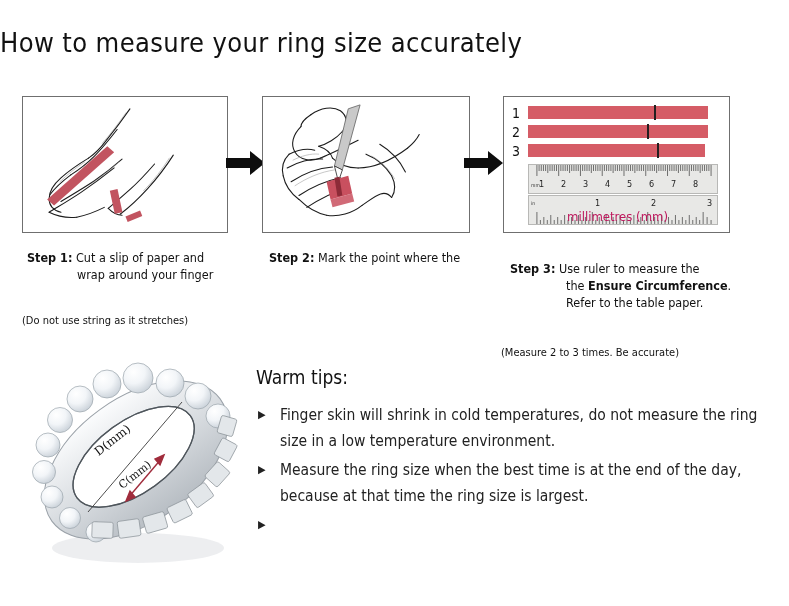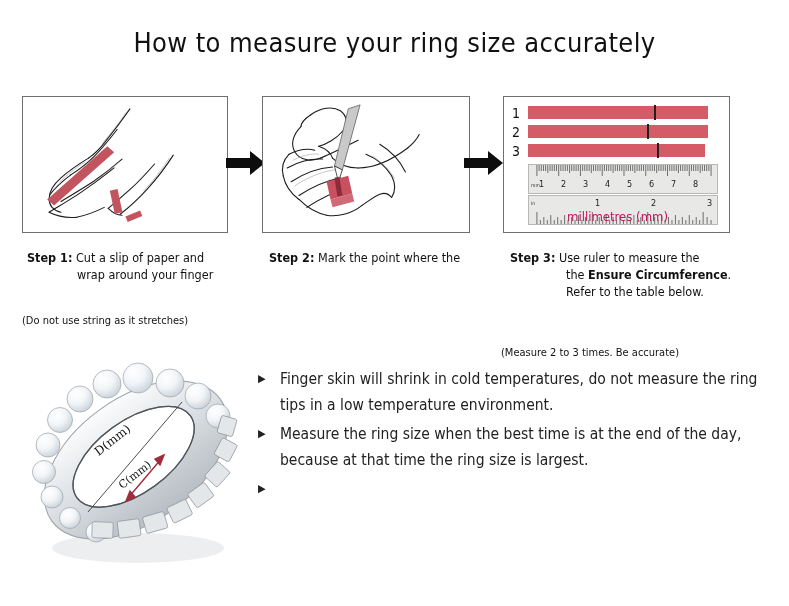--- a/index.html
+++ b/index.html
@@ -15,21 +15,20 @@
     font-family: "DejaVu Sans Condensed", "Liberation Sans", sans-serif;
     color: #1a1a1a;
   }
 
   
   .page-title {
     position: absolute;
     left: 0;
     top: 27px;
     width: 789px;
-    text-align: center;
     font-size: 27px;
     letter-spacing: 0.4px;
     color: #111;
     font-family: "DejaVu Sans Condensed", "DejaVu Sans", sans-serif;
     white-space: nowrap;
   }
 
   
   .steps-row { position: absolute; left: 0; top: 0; width: 789px; height: 340px; }
 
@@ -60,21 +59,21 @@
     position: absolute;
     font-size: 12.5px;
     line-height: 17px;
     color: #111;
     font-family: "DejaVu Sans Condensed", "DejaVu Sans", sans-serif;
     margin-left: 9px;
   }
   .caption .lbl { font-weight: bold; }
   .cap-1 { left: 18px;  top: 249px; width: 235px; }
   .cap-2 { left: 260px; top: 249px; width: 235px; }
-  .cap-3 { left: 501px; top: 249px; width: 250px; }
+  .cap-3 { left: 501px; top: 260px; width: 250px; }
   .cap-line { display: block; }
   .cap-indent { padding-left: 50px; }
   .cap-indent3 { padding-left: 56px; }
   .cap-b { font-weight: bold; }
 
   .note {
     position: absolute;
     font-size: 11px;
     color: #111;
     font-family: "DejaVu Sans Condensed", "DejaVu Sans", sans-serif;
@@ -513,21 +512,21 @@
 </div>
 
 <div class="caption cap-3">
   <span class="cap-line">
     <span class="lbl">Step 3:</span>
     <span>Use ruler to measure the</span>
   </span>
   <span class="cap-line cap-indent3">
     <span>the </span><span class="cap-b">Ensure Circumference</span><span>.</span>
   </span>
-  <span class="cap-line cap-indent3">Refer to the table below.</span>
+  <span class="cap-line cap-indent3">Refer to the table paper.</span>
 </div>
 
 <div class="note note-1">(Do not use string as it stretches)</div>
 <div class="note note-3">(Measure 2 to 3 times. Be accurate)</div>
 
 <svg class="ring-art" viewBox="0 0 228 225">
   <defs>
     <radialGradient id="gemShine" cx="35%" cy="30%" r="70%">
       <stop offset="0%" stop-color="#ffffff"></stop>
       <stop offset="55%" stop-color="#f2f5f8"></stop>
@@ -585,24 +584,25 @@
     <line x1="106" y1="146" x2="140" y2="106"></line>
     <path d="M104 149 L113 145 L108 139 Z"></path>
     <path d="M142 103 L133 107 L138 113 Z"></path>
   </g>
 </svg>
 
 <div class="dim-label label-d">D(mm)</div>
 <div class="dim-label label-c">C(mm)</div>
 
 <div class="tips">
+  <div class="tips-title">Warm tips:</div>
 
   <div class="tip">
     <span class="tip-bullet">▶</span>
-    <span>Finger skin will shrink in cold temperatures, do not measure the ring tips in a low temperature environment.</span>
+    <span>Finger skin will shrink in cold temperatures, do not measure the ring size in a low temperature environment.</span>
   </div>
 
   <div class="tip">
     <span class="tip-bullet">▶</span>
     <span>Measure the ring size when the best time is at the end of the day, because at that time the ring size is largest.</span>
   </div>
 
   <div class="tip">
     <span class="tip-bullet">▶</span>
   </div>

